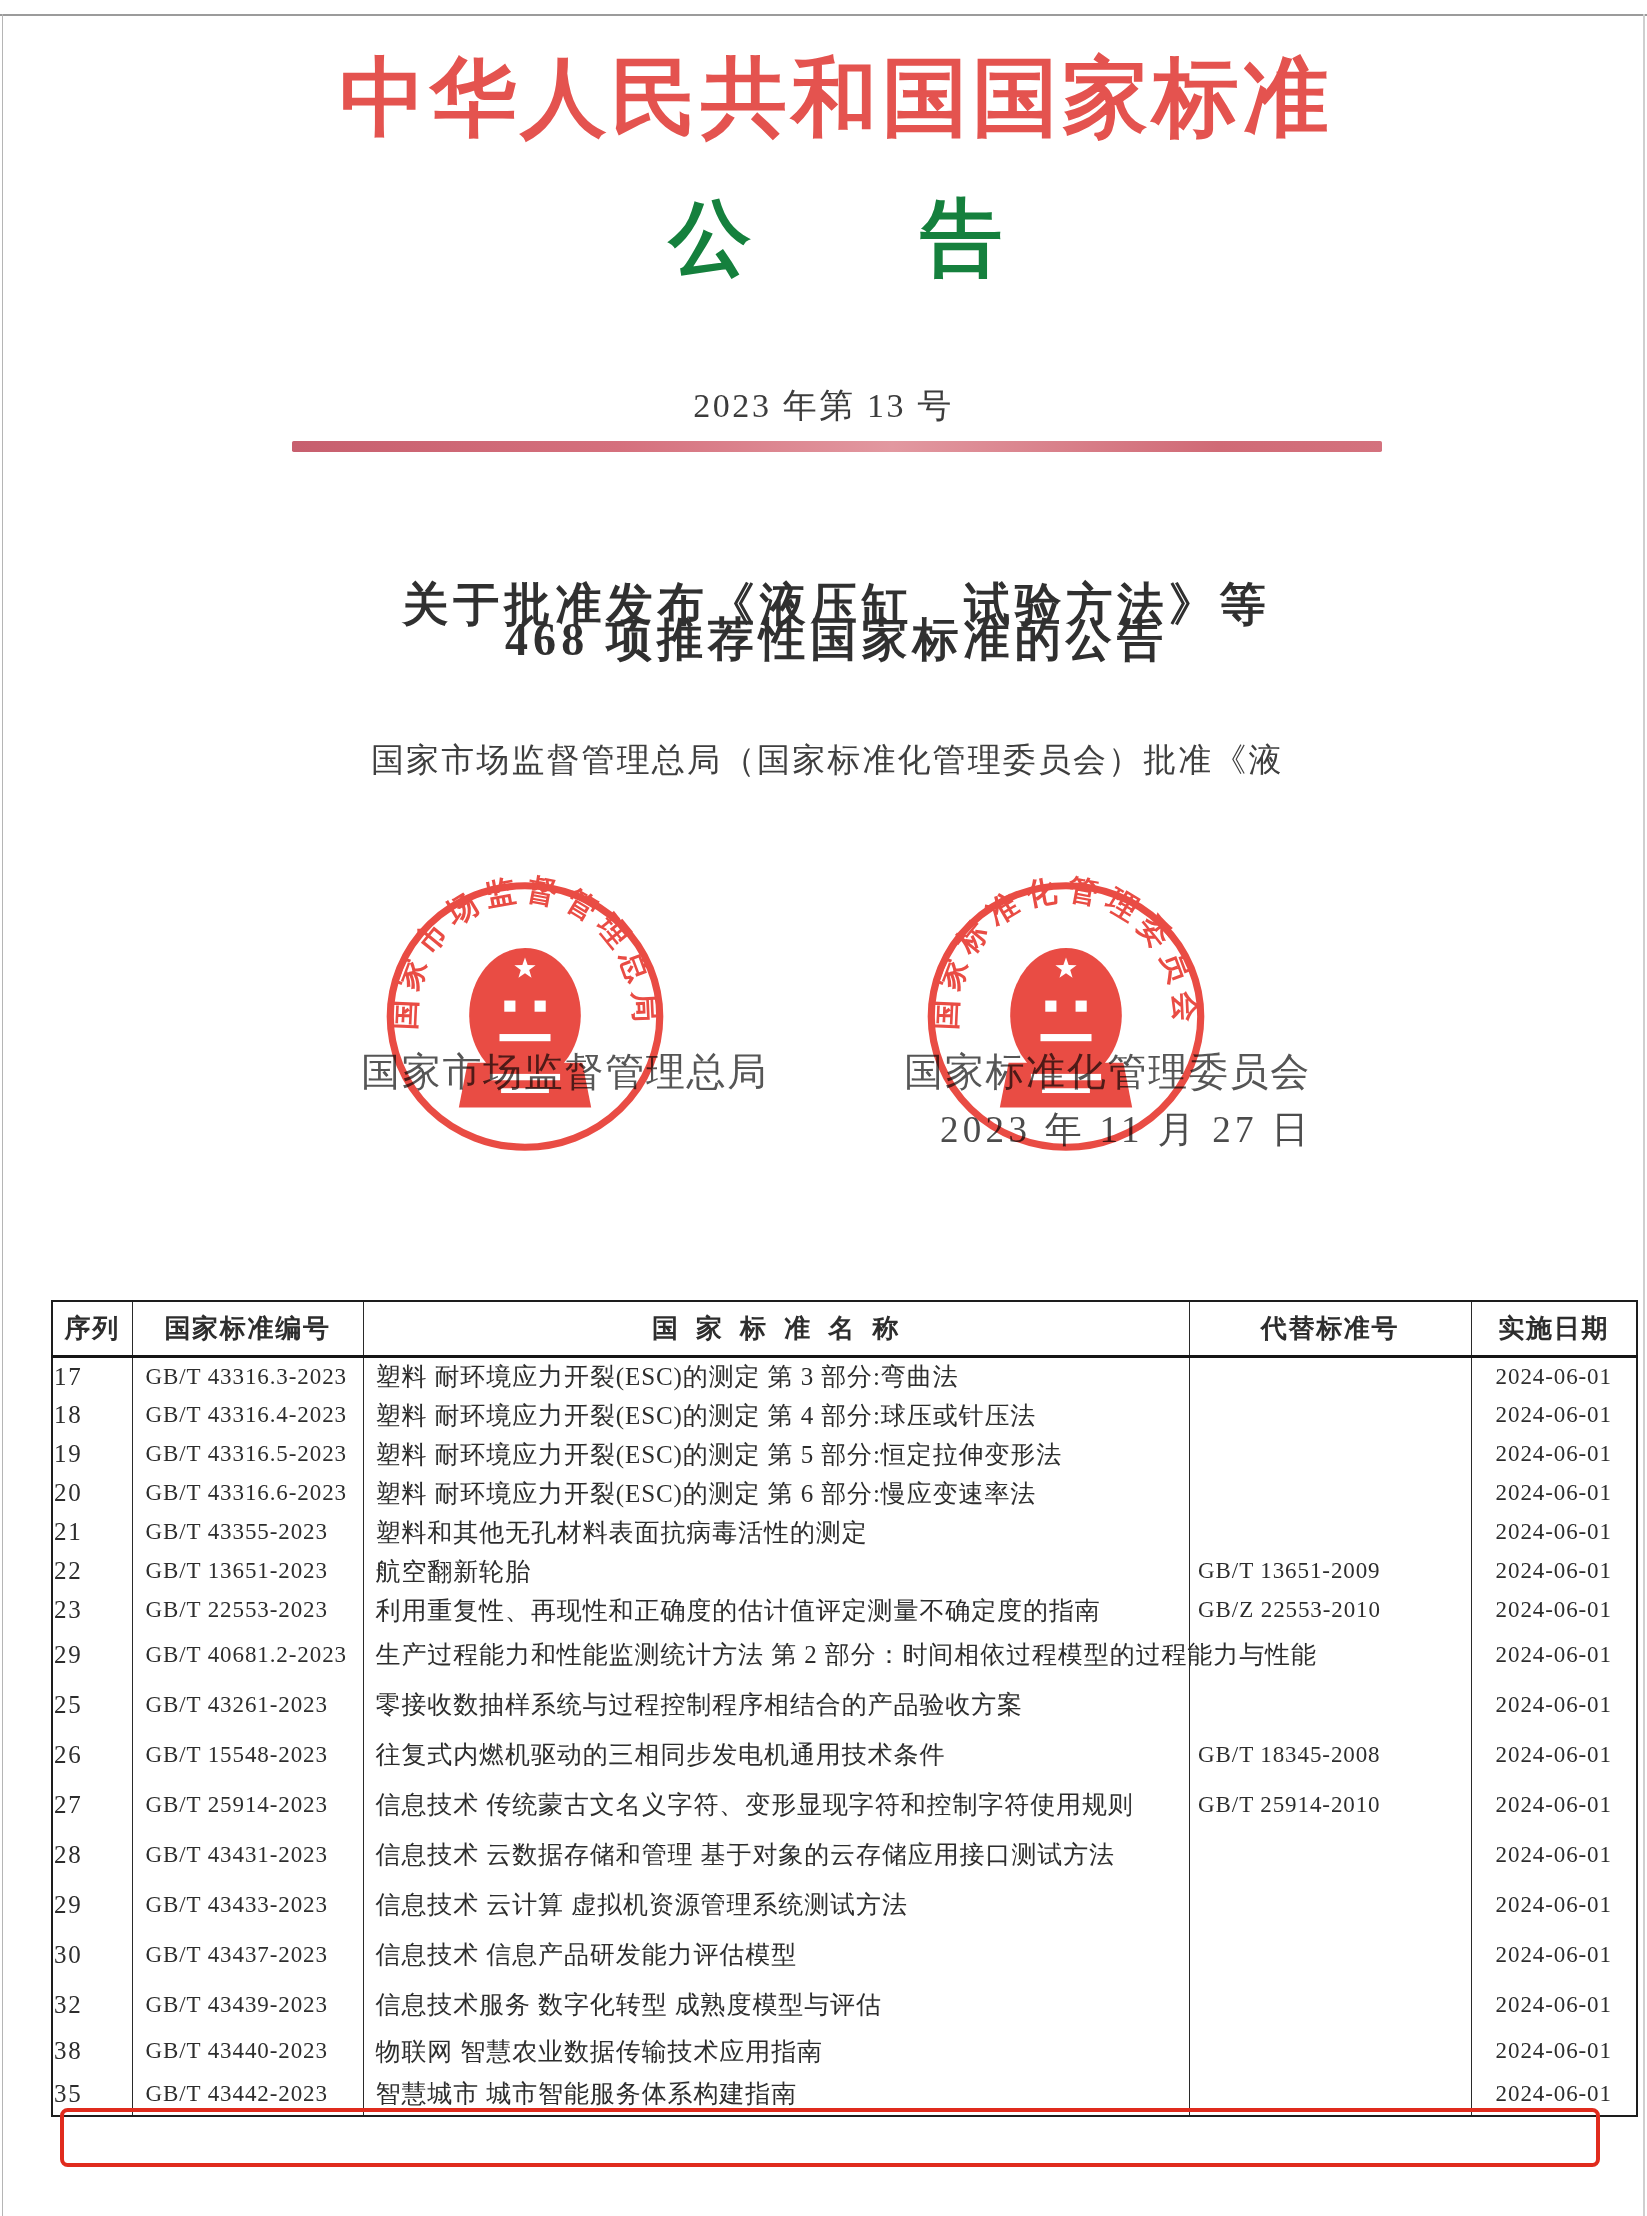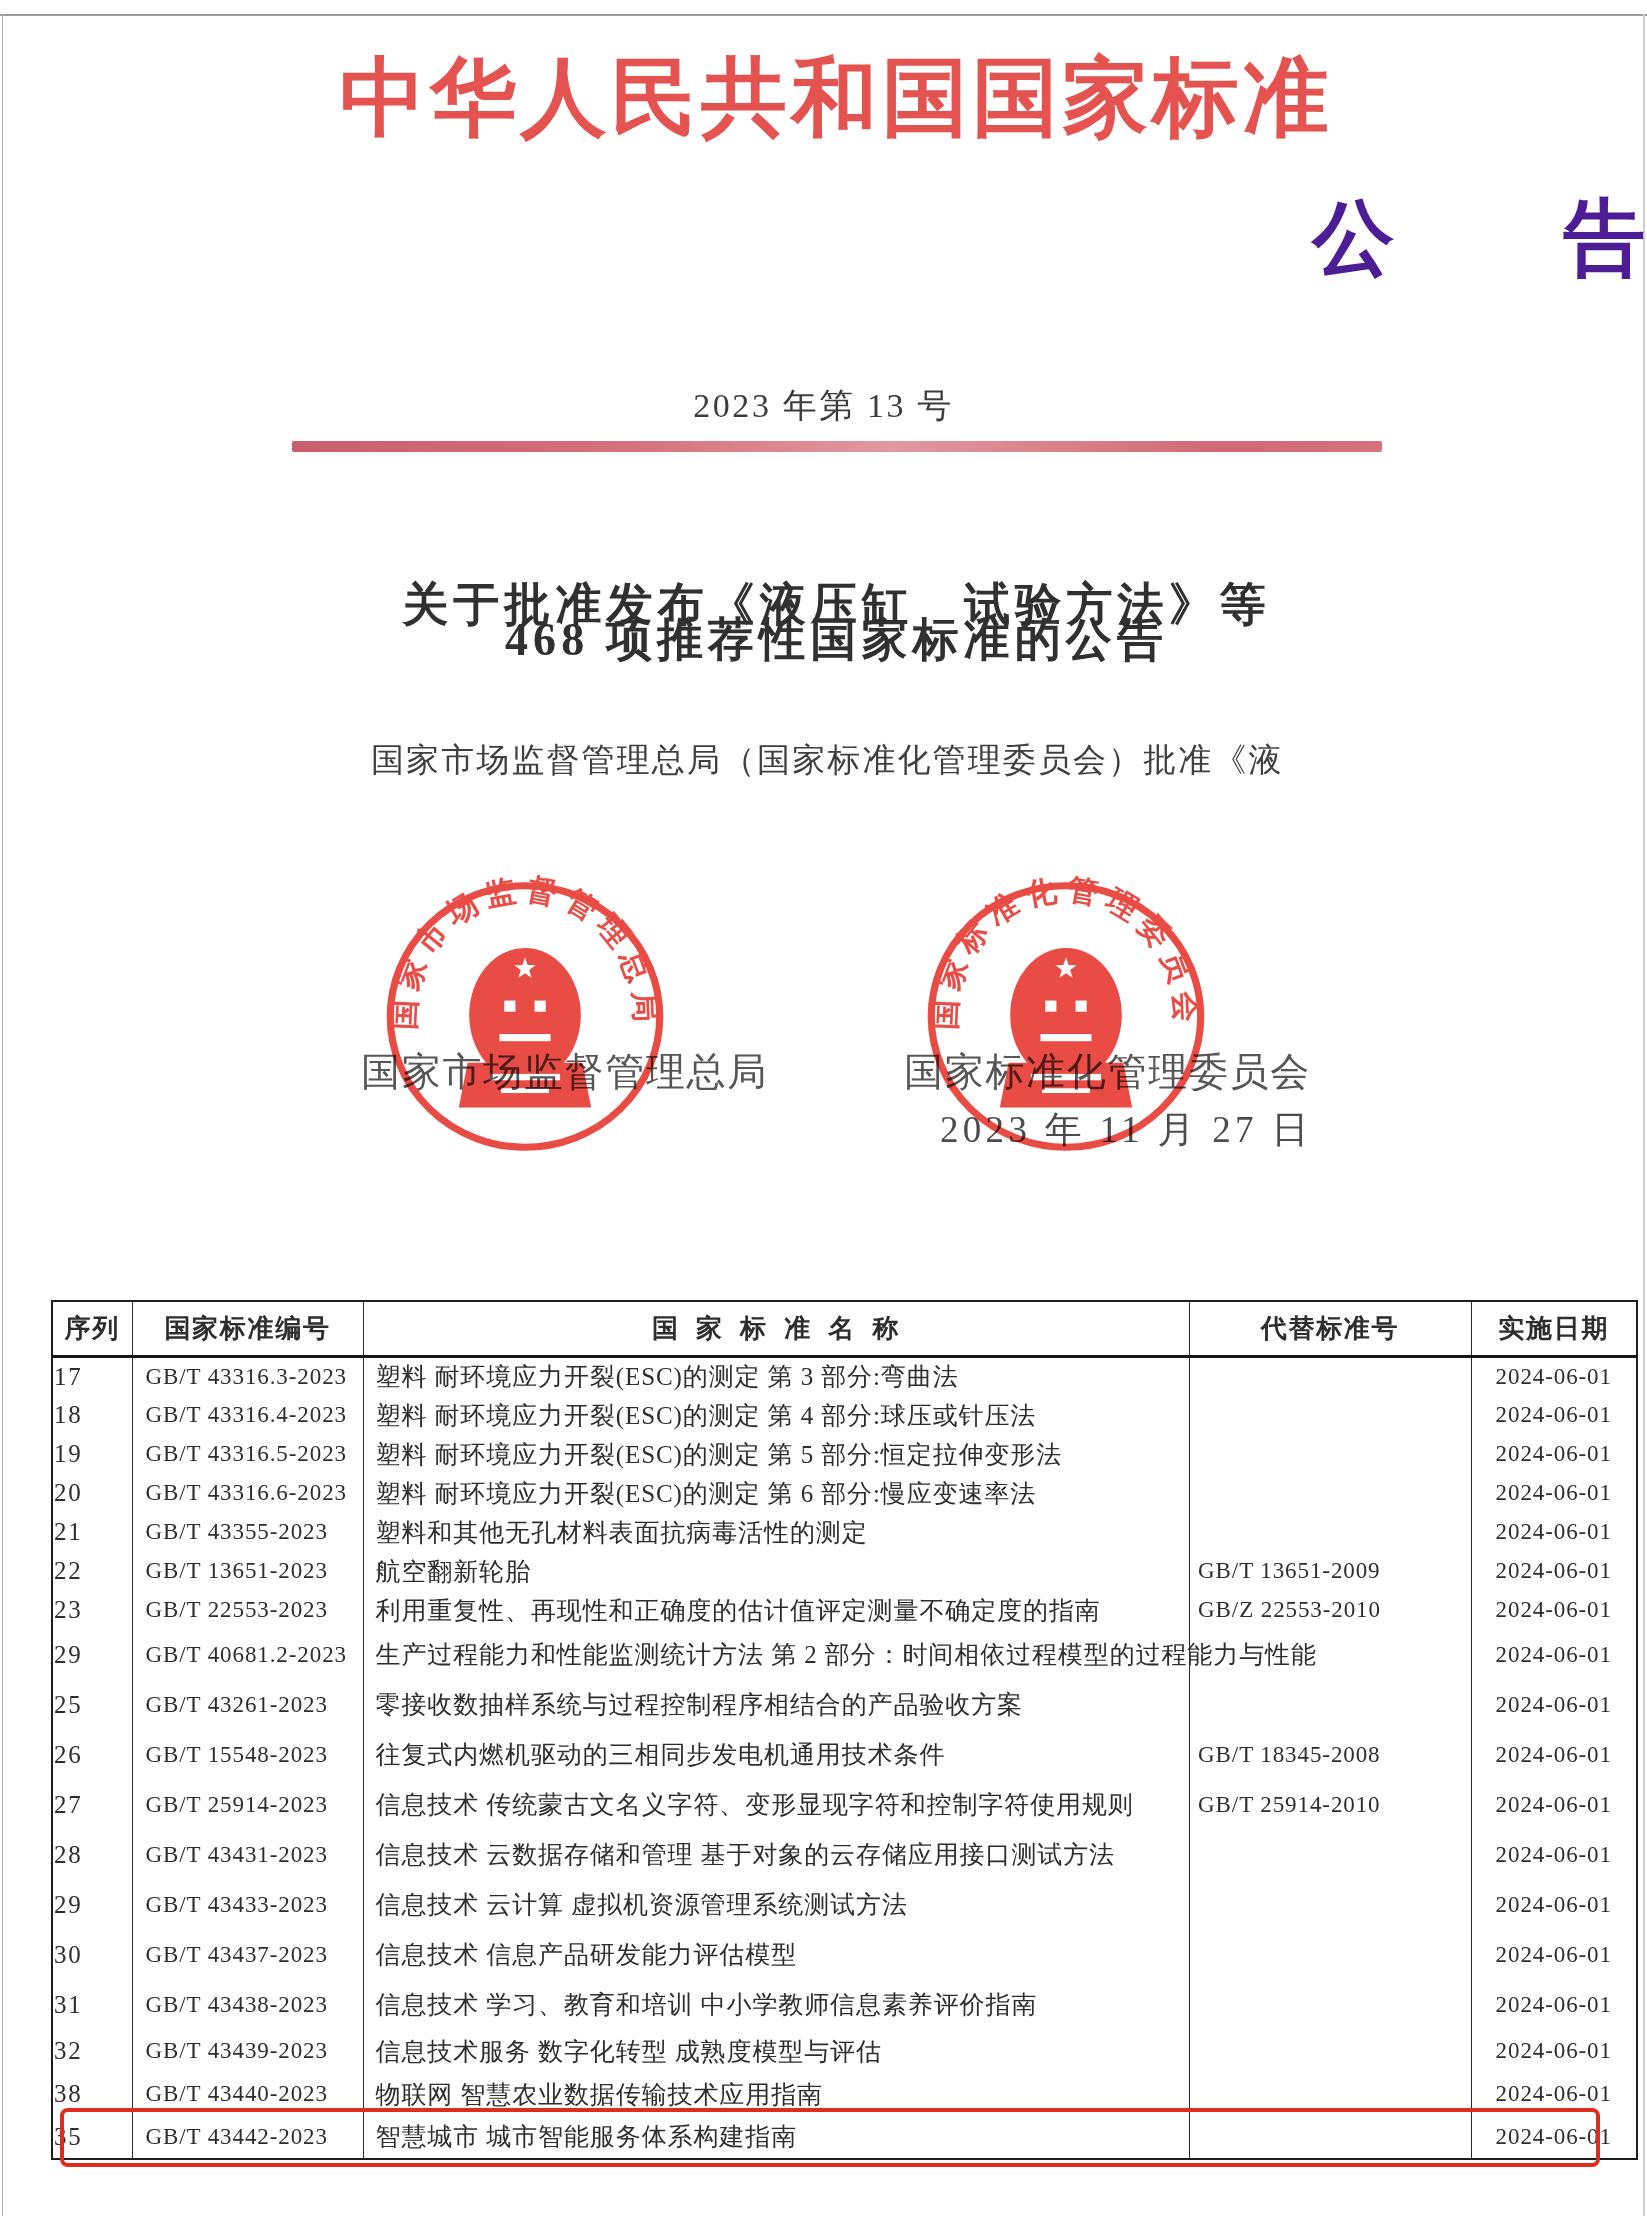--- a/index.html
+++ b/index.html
@@ -11,22 +11,22 @@
   .scan-top{position:absolute;left:0;top:13.7px;width:1647px;height:2.6px;background:#9b9b9b;}
   .scan-left{position:absolute;left:1.7px;top:13.7px;width:1.7px;height:2203px;background:#b5b5b5;}
   .scan-right{position:absolute;left:1643px;top:13.7px;width:1.7px;height:2203px;background:#cfcfcf;}
 
   .masthead{
     position:absolute; left:0; top:50px; width:1647px; text-align:center;
     font-size:86px; line-height:96px; font-weight:bold; color:#e4534f;
     letter-spacing:4.3px; padding-left:26px; box-sizing:border-box; white-space:pre;
   }
   .subtitle{
-    position:absolute; left:0; top:192px; width:1647px; text-align:right;
-    font-size:82px; line-height:93px; font-weight:bold; color:#4c1d95;
+    position:absolute; left:0; top:192px; width:1647px; text-align:center;
+    font-size:82px; line-height:93px; font-weight:bold; color:#15803d;
     letter-spacing:1.7px; padding-left:26px; box-sizing:border-box; white-space:pre;
   }
   .issue{
     position:absolute; left:0; top:383px; width:1647px; text-align:center;
     font-size:34px; color:#3c3c3c; letter-spacing:2.6px; white-space:pre;
   }
   .divider{
     position:absolute; left:292px; top:441px; width:1090px; height:11px;
     background:linear-gradient(90deg,#c75f6e 0%,#d5707d 30%,#e298a0 55%,#d06a76 85%,#d4727e 100%);
     border-radius:1.7px;
@@ -265,27 +265,20 @@
           <td class="date">2024-06-01</td>
         </tr>
         <tr>
           <td class="seq">30</td>
           <td class="code">GB/T 43437-2023</td>
           <td class="name">信息技术 信息产品研发能力评估模型</td>
           <td class="repl"></td>
           <td class="date">2024-06-01</td>
         </tr>
         <tr>
-          <td class="seq">31</td>
-          <td class="code">GB/T 43438-2023</td>
-          <td class="name">信息技术 学习、教育和培训 中小学教师信息素养评价指南</td>
-          <td class="repl"></td>
-          <td class="date">2024-06-01</td>
-        </tr>
-        <tr>
           <td class="seq">32</td>
           <td class="code">GB/T 43439-2023</td>
           <td class="name">信息技术服务 数字化转型 成熟度模型与评估</td>
           <td class="repl"></td>
           <td class="date">2024-06-01</td>
         </tr>
         <tr>
           <td class="seq">38</td>
           <td class="code">GB/T 43440-2023</td>
           <td class="name">物联网 智慧农业数据传输技术应用指南</td>

